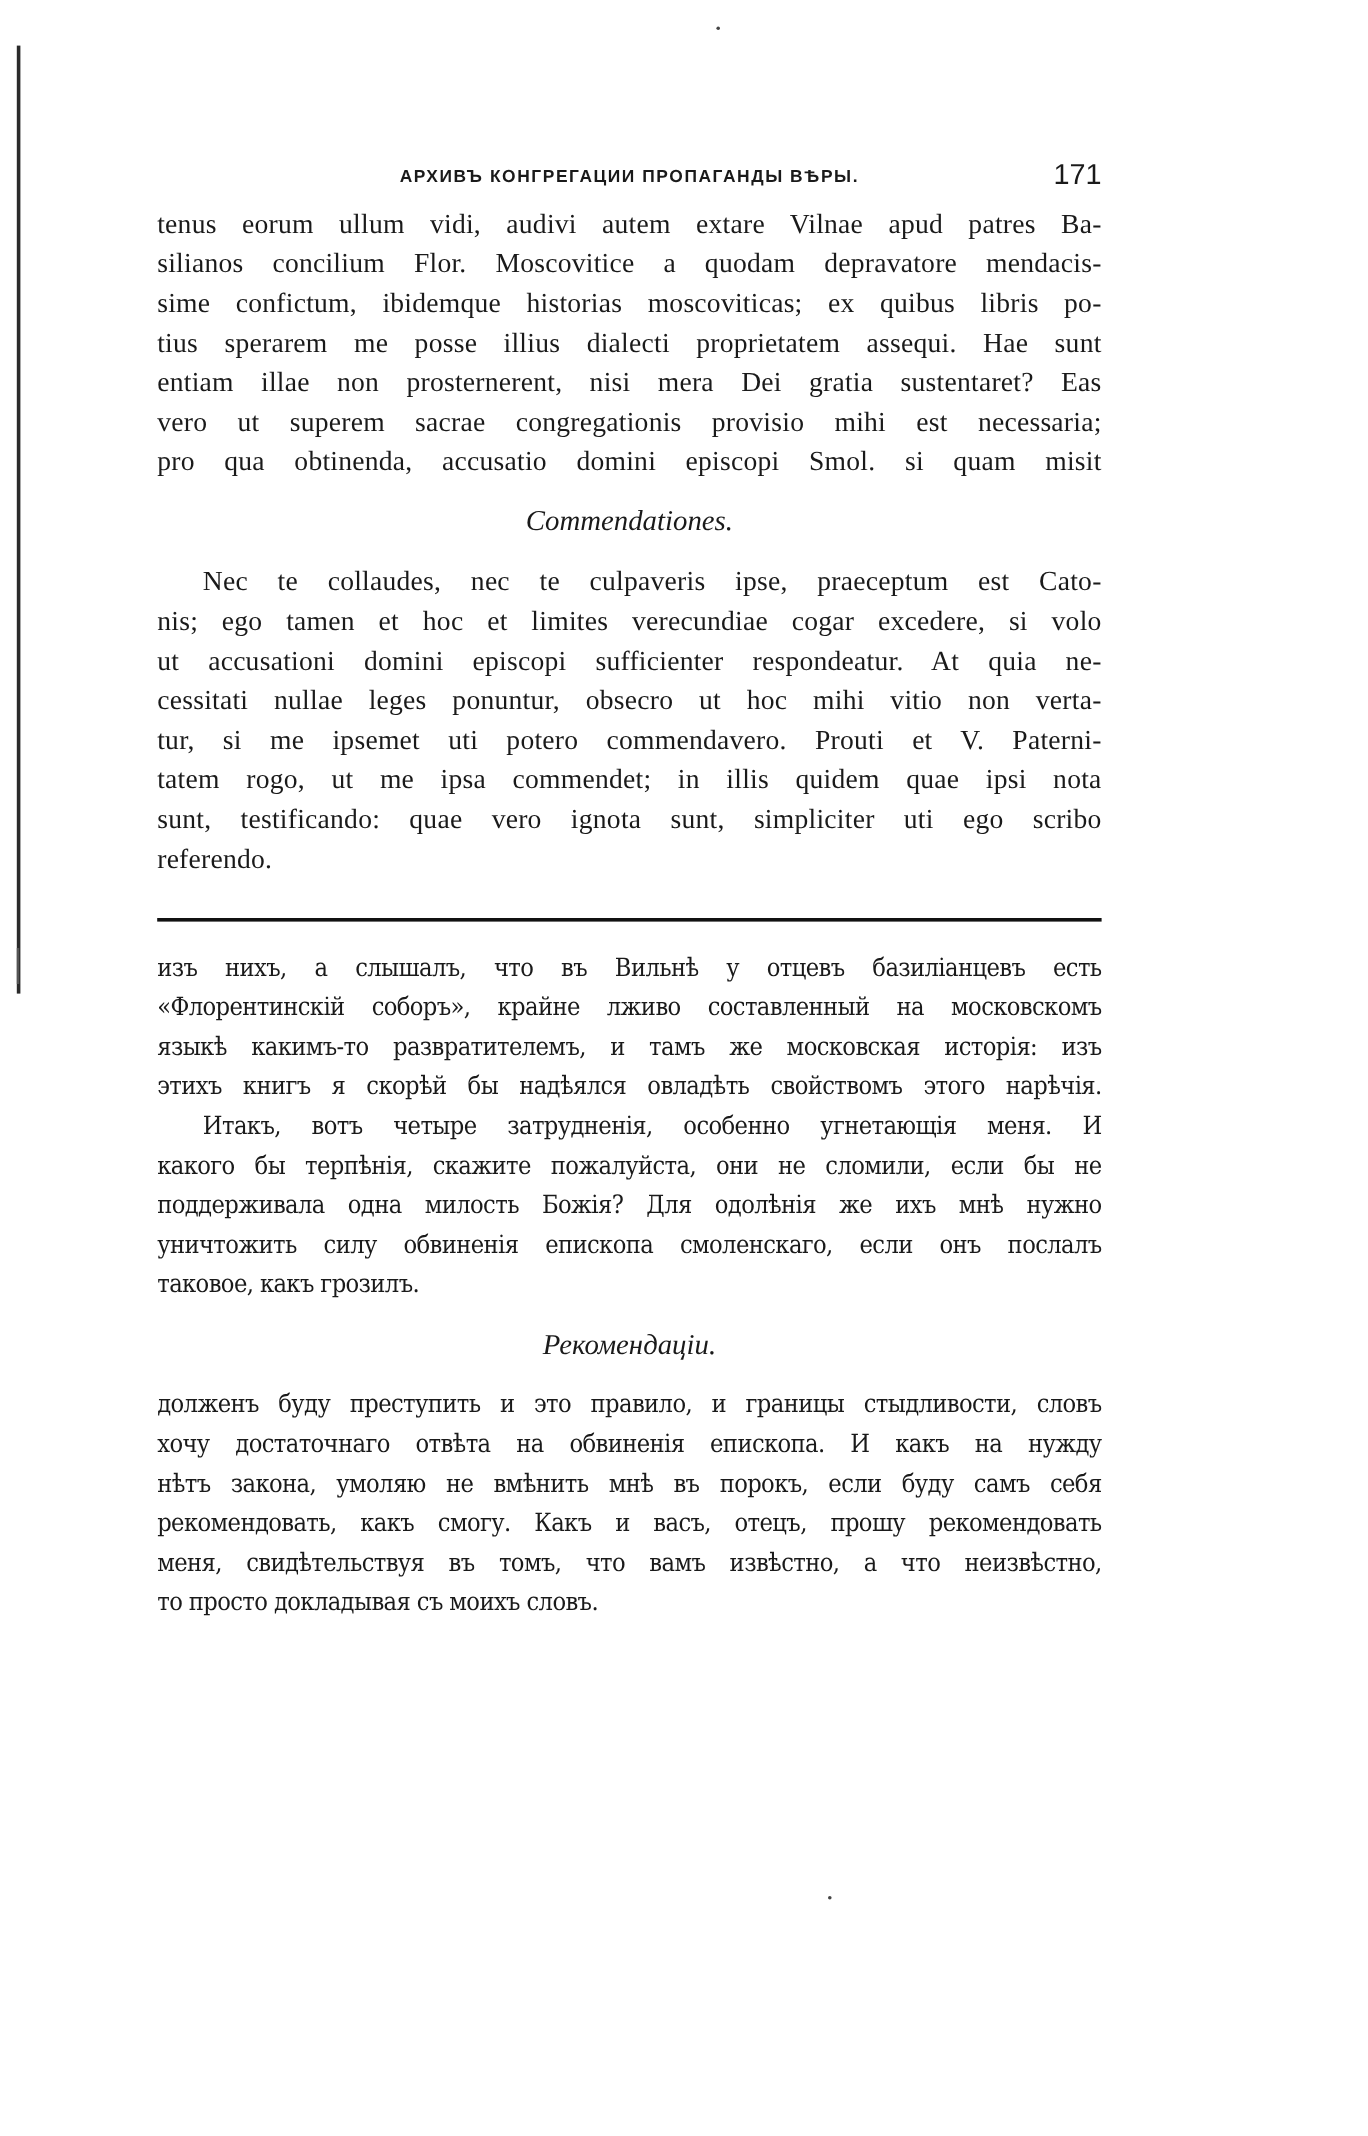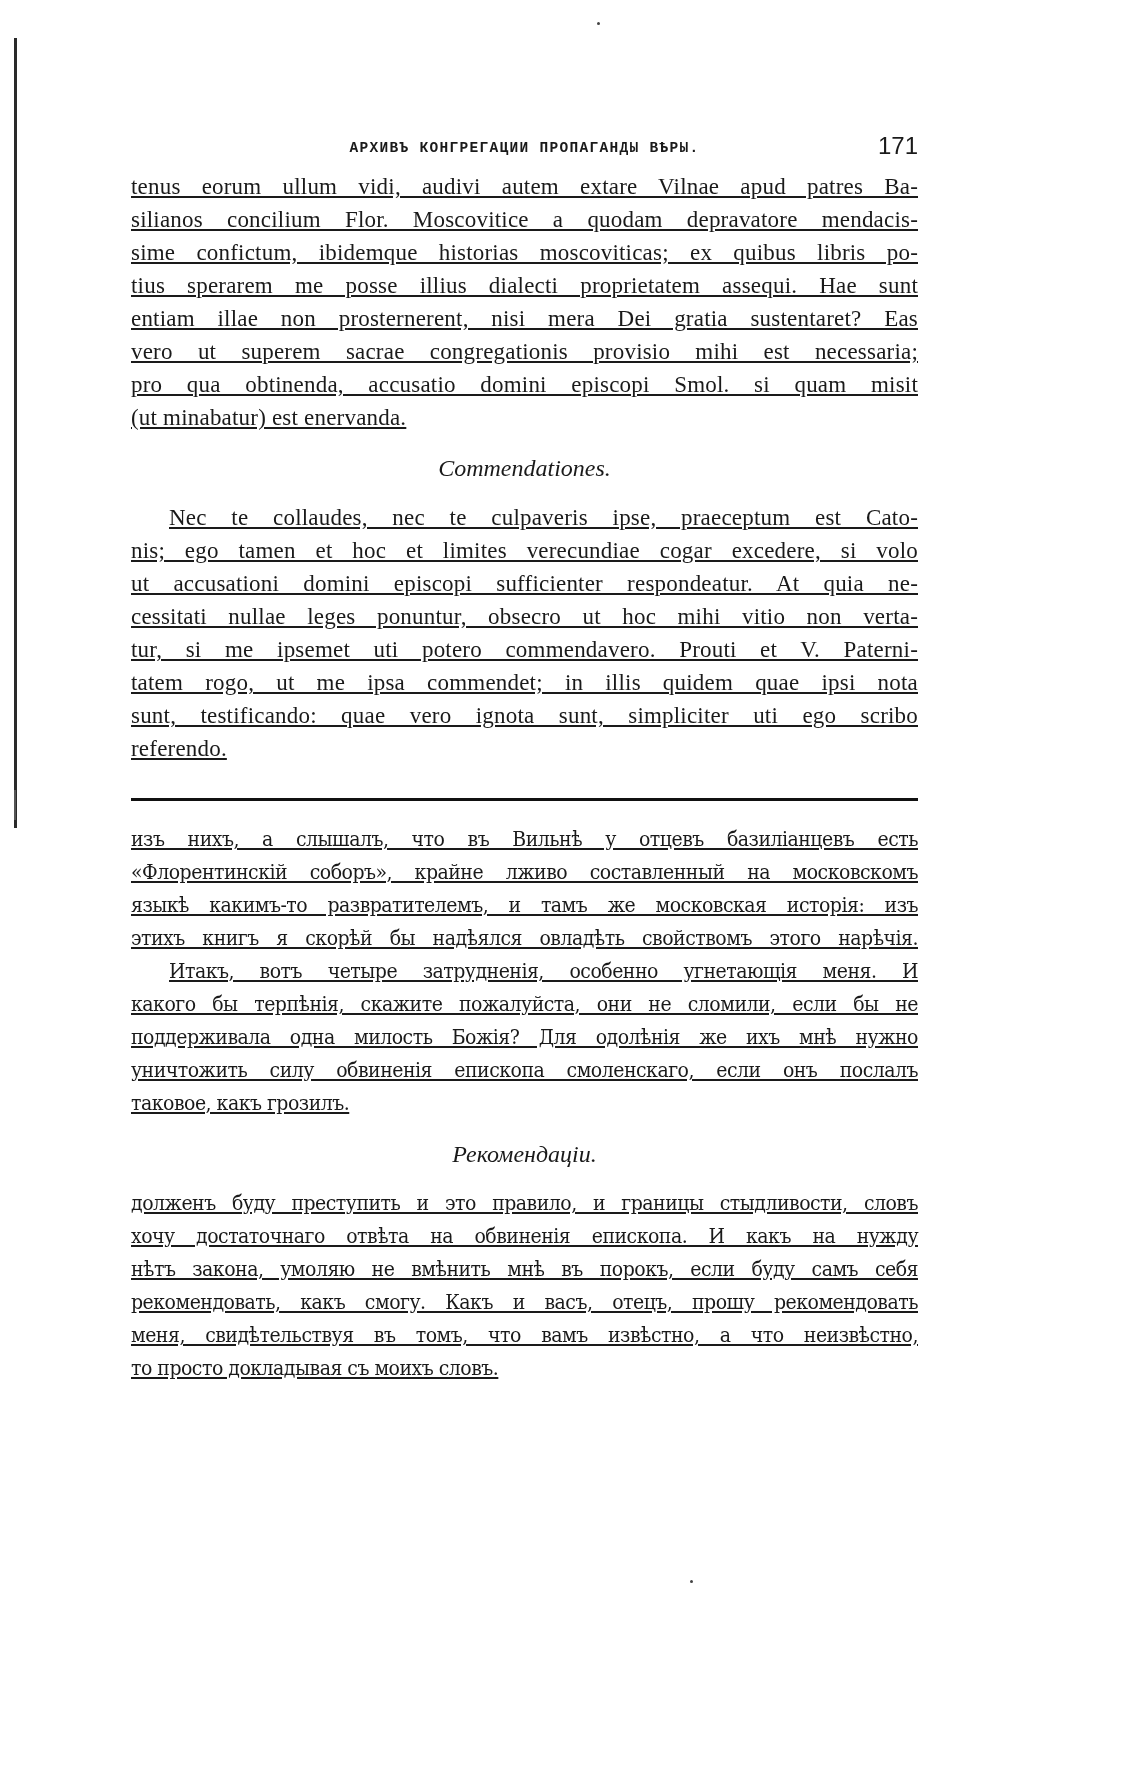--- a/index.html
+++ b/index.html
@@ -20,33 +20,32 @@
   .dot { position: absolute; width: 3px; height: 3px; background: #444; border-radius: 50%; }
   .page {
     position: absolute; left: 131px; top: 128px; width: 787px;
   }
   .running-head {
     position: relative; height: 36px;
   }
   .running-title {
     position: absolute; left: 0; right: 0; text-align: center;
     top: 12px; font-size: 14.5px; font-weight: bold; letter-spacing: 1.3px;
-    font-family: Liberation Mono, monospace;
+    font-family: Liberation Sans, sans-serif;
   }
   .page-number {
     position: absolute; right: 0; top: 4px; font-size: 24px;
     font-family: Liberation Sans, sans-serif;
   }
   .block { font-family: "Liberation Serif", serif; }
   .line {
     display: block; height: 33px; line-height: 33px;
     font-size: 23px; text-align: justify; text-align-last: justify;
     white-space: nowrap; overflow: visible;
     font-stretch: condensed;
-    text-decoration: underline;
   }
   .line.last { text-align-last: left; }
   .line.indent { padding-left: 38px; }
   .heading {
     display: block; text-align: center; font-style: italic;
     font-size: 24px; line-height: 33px; margin: 18px 0 16px 0;
     font-family: "Liberation Serif", serif;
   }
   .rule {
     height: 3px; background: #111; margin: 33px 0 22px 0;
@@ -71,21 +70,20 @@
 
   <div class="block lat" style="margin-top:6px;">
     <div>
       <span class="line">tenus eorum ullum vidi, audivi autem extare Vilnae apud patres Ba-</span>
       <span class="line">silianos concilium Flor. Moscovitice a quodam depravatore mendacis-</span>
       <span class="line">sime confictum, ibidemque historias moscoviticas; ex quibus libris po-</span>
       <span class="line">tius sperarem me posse illius dialecti proprietatem assequi. Hae sunt</span>
       <span class="line">entiam illae non prosternerent, nisi mera Dei gratia sustentaret? Eas</span>
       <span class="line">vero ut superem sacrae congregationis provisio mihi est necessaria;</span>
       <span class="line">pro qua obtinenda, accusatio domini episcopi Smol. si quam misit</span>
-      <span class="line last">(ut minabatur) est enervanda.</span>
     </div>
 
     <div class="heading">Commendationes.</div>
 
     <div>
       <span class="line indent">Nec te collaudes, nec te culpaveris ipse, praeceptum est Cato-</span>
       <span class="line">nis; ego tamen et hoc et limites verecundiae cogar excedere, si volo</span>
       <span class="line">ut accusationi domini episcopi sufficienter respondeatur. At quia ne-</span>
       <span class="line">cessitati nullae leges ponuntur, obsecro ut hoc mihi vitio non verta-</span>
       <span class="line">tur, si me ipsemet uti potero commendavero. Prouti et V. Paterni-</span>

